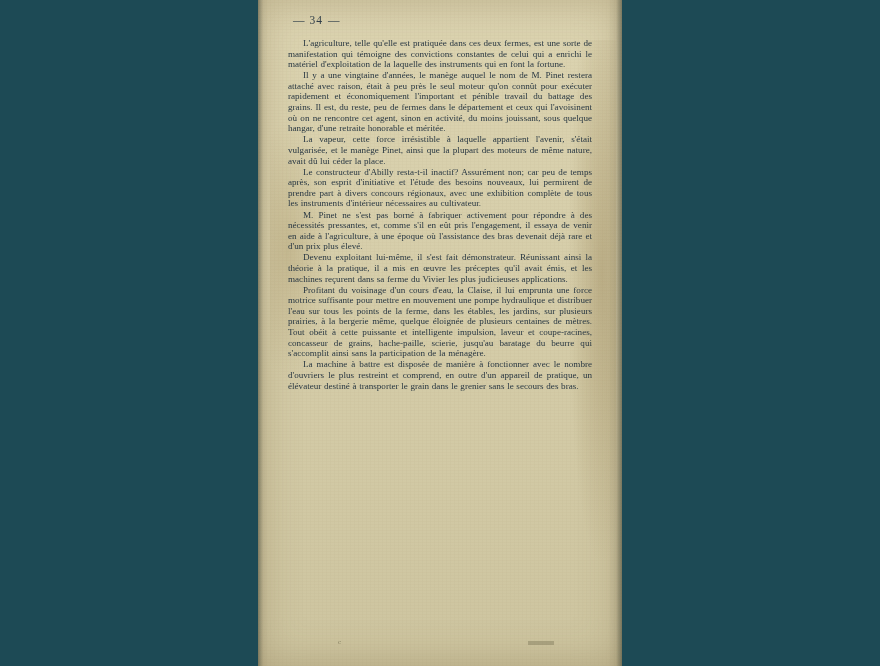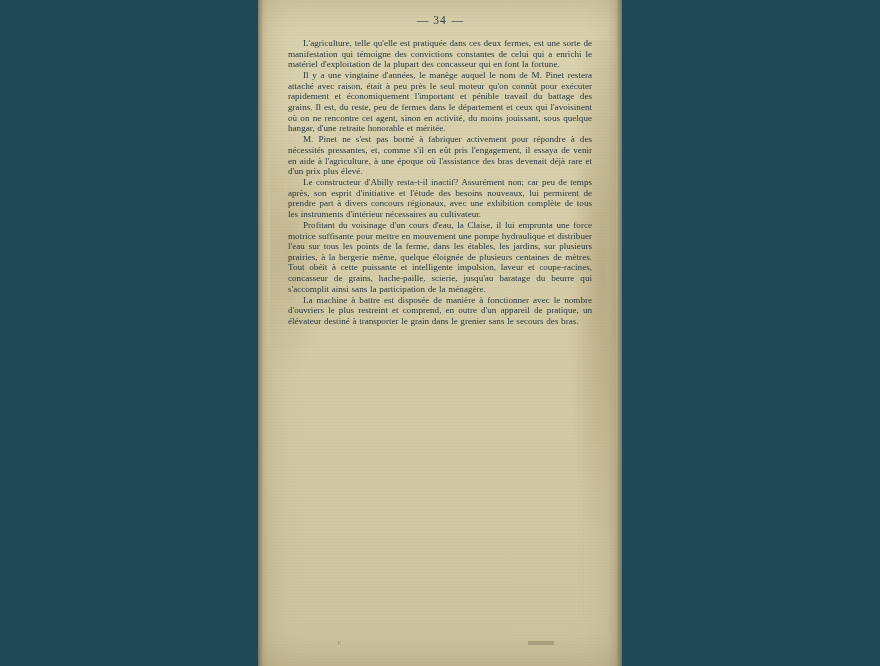--- a/index.html
+++ b/index.html
@@ -57,21 +57,21 @@
     pointer-events: none;
   }
   .text-block {
     position: absolute;
     left: 30px;
     top: 14px;
     width: 304px;
     color: #2b3a46;
   }
   .folio {
-    text-align: center;
+    text-align: left;
     font-size: 11.5px;
     letter-spacing: 1px;
     margin-bottom: 12px;
     color: #2e3c47;
   }
   .folio .dash {
     letter-spacing: 0;
     padding: 0 5px;
   }
   p.para {
@@ -134,24 +134,26 @@
     <div class="stain-b"></div>
     <div class="edge-left"></div>
     <div class="edge-right"></div>
 
     <div class="text-block">
 
       <div class="folio">
         <span class="dash">—</span><span>34</span><span class="dash">—</span>
       </div>
 
-      <p class="para">L'agriculture, telle qu'elle est pratiquée dans ces deux fermes, est une sorte de manifestation qui témoigne des convictions constantes de celui qui a enrichi le matériel d'exploitation de la plupart des concasseur qui en font la fortune.</p>
+      <p class="para">L'agriculture, telle qu'elle est pratiquée dans ces deux fermes, est une sorte de manifestation qui témoigne des convictions constantes de celui qui a enrichi le matériel d'exploitation de la laquelle des instruments qui en font la fortune.</p>
       <p class="para">Il y a une vingtaine d'années, le manège auquel le nom de M. Pinet restera attaché avec raison, était à peu près le seul moteur qu'on connût pour exécuter rapidement et économiquement l'important et pénible travail du battage des grains. Il est, du reste, peu de fermes dans le département et ceux qui l'avoisinent où on ne rencontre cet agent, sinon en activité, du moins jouissant, sous quelque hangar, d'une retraite honorable et méritée.</p>
+      <p class="para">La vapeur, cette force irrésistible à laquelle appartient l'avenir, s'était vulgarisée, et le manège Pinet, ainsi que la plupart des moteurs de même nature, avait dû lui céder la place.</p>
+      <p class="para">Le constructeur d'Abilly resta-t-il inactif? Assurément non; car peu de temps après, son esprit d'initiative et l'étude des besoins nouveaux, lui permirent de prendre part à divers concours régionaux, avec une exhibition complète de tous les instruments d'intérieur nécessaires au cultivateur.</p>
       <p class="para">M. Pinet ne s'est pas borné à fabriquer activement pour répondre à des nécessités pressantes, et, comme s'il en eût pris l'engagement, il essaya de venir en aide à l'agriculture, à une époque où l'assistance des bras devenait déjà rare et d'un prix plus élevé.</p>
-      <p class="para">Le constructeur d'Abilly resta-t-il inactif? Assurément non; car peu de temps après, son esprit d'initiative et l'étude des besoins nouveaux, lui permirent de prendre part à divers concours régionaux, avec une exhibition complète de tous les instruments d'intérieur nécessaires au cultivateur.</p>
+      <p class="para">Devenu exploitant lui-même, il s'est fait démonstrateur. Réunissant ainsi la théorie à la pratique, il a mis en œuvre les préceptes qu'il avait émis, et les machines reçurent dans sa ferme du Vivier les plus judicieuses applications.</p>
       <p class="para">Profitant du voisinage d'un cours d'eau, la Claise, il lui emprunta une force motrice suffisante pour mettre en mouvement une pompe hydraulique et distribuer l'eau sur tous les points de la ferme, dans les étables, les jardins, sur plusieurs prairies, à la bergerie même, quelque éloignée de plusieurs centaines de mètres. Tout obéit à cette puissante et intelligente impulsion, laveur et coupe-racines, concasseur de grains, hache-paille, scierie, jusqu'au baratage du beurre qui s'accomplit ainsi sans la participation de la ménagère.</p>
       <p class="para">La machine à battre est disposée de manière à fonctionner avec le nombre d'ouvriers le plus restreint et comprend, en outre d'un appareil de pratique, un élévateur destiné à transporter le grain dans le grenier sans le secours des bras.</p>
 
     </div>
 
     <div class="footer-marks">
       <span class="mark-left">c</span>
       <span class="mark-right"></span>
     </div>
   </div>

